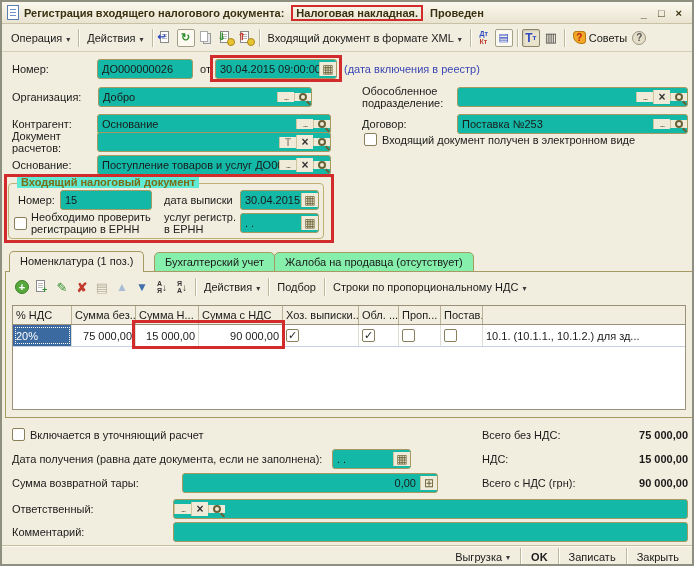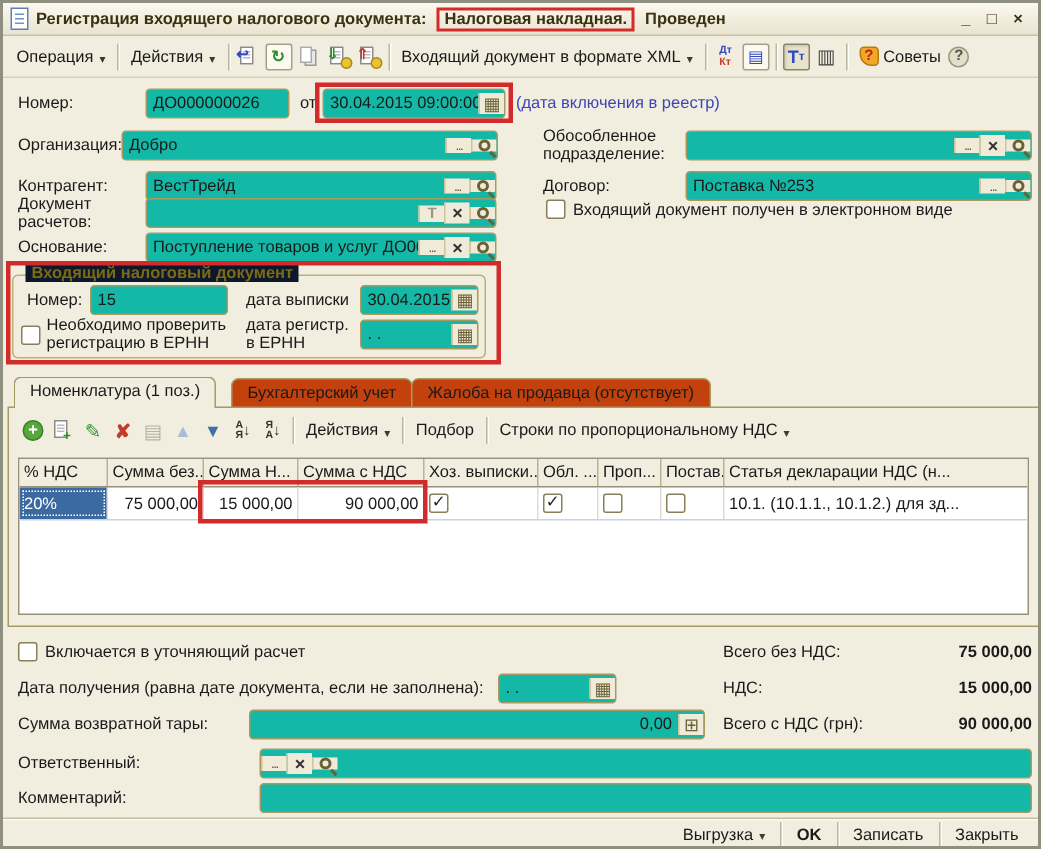--- a/index.html
+++ b/index.html
@@ -68,23 +68,23 @@
   .ig .btn.cal { font-size:12px; letter-spacing:0; color:#6B6136; }
   .ig .btn.clr { font-size:12px; font-weight:bold; letter-spacing:0; color:#333; }
   .ig .btn.tb  { font-size:10px; letter-spacing:0; color:#9a9480; font-weight:bold; }
   .mag { width:8px; height:8px; border:2px solid #6B6136; border-radius:50%; position:relative; }
   .mag::after { content:""; position:absolute; width:5px; height:2px; background:#6B6136; transform:rotate(45deg); left:5px; top:7px; }
   .cb { width:13px; height:13px; background:#fff; border:1px solid #89805B; border-radius:2px;
     display:flex; align-items:center; justify-content:center; font-size:11px; line-height:1; color:#222; position:absolute; }
   .cb.inline { position:static; flex:none; }
   
   .gbox { position:absolute; border:1px solid #BCB075; border-radius:4px; }
-  .gtitle { position:absolute; background:#0f172a; padding:0 4px; font-weight:bold; color:#7A6C15; white-space:nowrap; }
-  
-  .tab { position:absolute; height:20px; padding:3px 10px; background:#c2410c;
+  .gtitle { position:absolute; background:#5eead4; padding:0 4px; font-weight:bold; color:#7A6C15; white-space:nowrap; }
+  
+  .tab { position:absolute; height:20px; padding:3px 10px; background:#86efac;
     border:1px solid #A69A62; border-radius:5px 5px 0 0; white-space:nowrap; z-index:1; }
   .tab.active { background:#F2EEDF; height:21px; z-index:3; border-bottom:none; }
   .panel { position:absolute; border:1px solid #A69A62; background:#F2EEDF; z-index:0; }
   
   .tbl { position:absolute; background:#fff; border:1px solid #9A917A; display:flex; flex-direction:column; overflow:hidden; }
   .thead { display:flex; background:#F2EEDF; border-bottom:1px solid #9A917A; height:19px; flex:none; }
   .th { padding:3px 3px; border-right:1px solid #BAB298; overflow:hidden; white-space:nowrap; flex:none; }
   .trow { display:flex; height:22px; border-bottom:1px solid #C7D3E3; flex:none; }
   .td { padding:2px 3px; border-right:1px solid #DDDDD5; overflow:hidden; white-space:nowrap;
     display:flex; align-items:center; flex:none; }
@@ -183,42 +183,42 @@
     <span class="txt">ДО000000026</span>
   </div>
   <span class="lbl" style="left:198px;top:61px">от</span>
   <div class="ig" style="left:213px;top:57px;width:122px">
     <span class="txt">30.04.2015 09:00:00</span>
     <span class="btn cal">▦</span>
   </div>
   <span class="lbl link" style="left:342px;top:61px">(дата включения в реестр)</span>
 
   <span class="lbl" style="left:10px;top:89px">Организация:</span>
-  <div class="ig" style="left:79px;top:85px;width:251px">
+  <div class="ig" style="left:96px;top:85px;width:214px">
     <span class="txt">Добро</span>
     <span class="btn">...</span>
     <span class="btn">
         <span class="mag"></span>
       </span>
   </div>
 
   <span class="lbl" style="left:360px;top:83px">Обособленное</span>
   <span class="lbl" style="left:360px;top:95px">подразделение:</span>
   <div class="ig" style="left:455px;top:85px;width:231px">
     <span class="txt"></span>
     <span class="btn">...</span>
     <span class="btn clr">×</span>
     <span class="btn">
         <span class="mag"></span>
       </span>
   </div>
 
   <span class="lbl" style="left:10px;top:116px">Контрагент:</span>
   <div class="ig" style="left:95px;top:112px;width:234px">
-    <span class="txt">ВестТрейд</span>
+    <span class="txt">Основание</span>
     <span class="btn">...</span>
     <span class="btn">
         <span class="mag"></span>
       </span>
   </div>
 
   <span class="lbl" style="left:360px;top:116px">Договор:</span>
   <div class="ig" style="left:455px;top:112px;width:231px">
     <span class="txt">Поставка №253</span>
     <span class="btn">...</span>
@@ -260,21 +260,21 @@
   </div>
   <span class="lbl" style="left:162px;top:192px">дата выписки</span>
   <div class="ig" style="left:238px;top:188px;width:79px">
     <span class="txt">30.04.2015</span>
     <span class="btn cal">▦</span>
   </div>
 
   <span class="cb" style="left:12px;top:215px"></span>
   <span class="lbl" style="left:29px;top:209px">Необходимо проверить</span>
   <span class="lbl" style="left:29px;top:221px">регистрацию в ЕРНН</span>
-  <span class="lbl" style="left:162px;top:209px">дата регистр.</span>
+  <span class="lbl" style="left:162px;top:209px">услуг регистр.</span>
   <span class="lbl" style="left:162px;top:221px">в ЕРНН</span>
   <div class="ig" style="left:238px;top:211px;width:79px">
     <span class="txt">.  .</span>
     <span class="btn cal">▦</span>
   </div>
 
   <div class="tab active" style="left:7px;top:249px">
     <span>Номенклатура (1 поз.)</span>
   </div>
   <div class="tab" style="left:152px;top:250px">
@@ -345,21 +345,20 @@
   <div class="tbl" style="left:10px;top:303px;width:674px;height:105px">
     <div class="thead">
       <span class="th" style="width:59px">% НДС</span>
       <span class="th" style="width:64px">Сумма без...</span>
       <span class="th" style="width:63px">Сумма Н...</span>
       <span class="th" style="width:84px">Сумма с НДС</span>
       <span class="th" style="width:76px">Хоз. выписки...</span>
       <span class="th" style="width:40px">Обл. ...</span>
       <span class="th" style="width:42px">Проп...</span>
       <span class="th" style="width:42px">Постав...</span>
-      <span class="th" style="width:202px;border-right:none">Статья декларации НДС (н...</span>
     </div>
     <div class="trow">
       <span class="td sel" style="width:59px">20%</span>
       <span class="td num" style="width:64px">75 000,00</span>
       <span class="td num" style="width:63px">15 000,00</span>
       <span class="td num" style="width:84px">90 000,00</span>
       <span class="td" style="width:76px">
           <span class="cb inline">✓</span>
         </span>
       <span class="td" style="width:40px">
@@ -382,21 +381,21 @@
 
   <span class="lbl" style="left:10px;top:451px">Дата получения (равна дате документа, если не заполнена):</span>
   <div class="ig" style="left:330px;top:447px;width:79px">
     <span class="txt">.  .</span>
     <span class="btn cal">▦</span>
   </div>
   <span class="lbl" style="left:480px;top:451px">НДС:</span>
   <span class="total-val" style="left:560px;top:451px">15 000,00</span>
 
   <span class="lbl" style="left:10px;top:475px">Сумма возвратной тары:</span>
-  <div class="ig" style="left:164px;top:471px;width:304px">
+  <div class="ig" style="left:180px;top:471px;width:256px">
     <span class="txt rt">0,00</span>
     <span class="btn cal">⊞</span>
   </div>
   <span class="lbl" style="left:480px;top:475px">Всего с НДС (грн):</span>
   <span class="total-val" style="left:560px;top:475px">90 000,00</span>
 
   <span class="lbl" style="left:10px;top:501px">Ответственный:</span>
   <div class="ig" style="left:171px;top:497px;width:515px">
     <span class="btn">...</span>
     <span class="btn clr">×</span>

